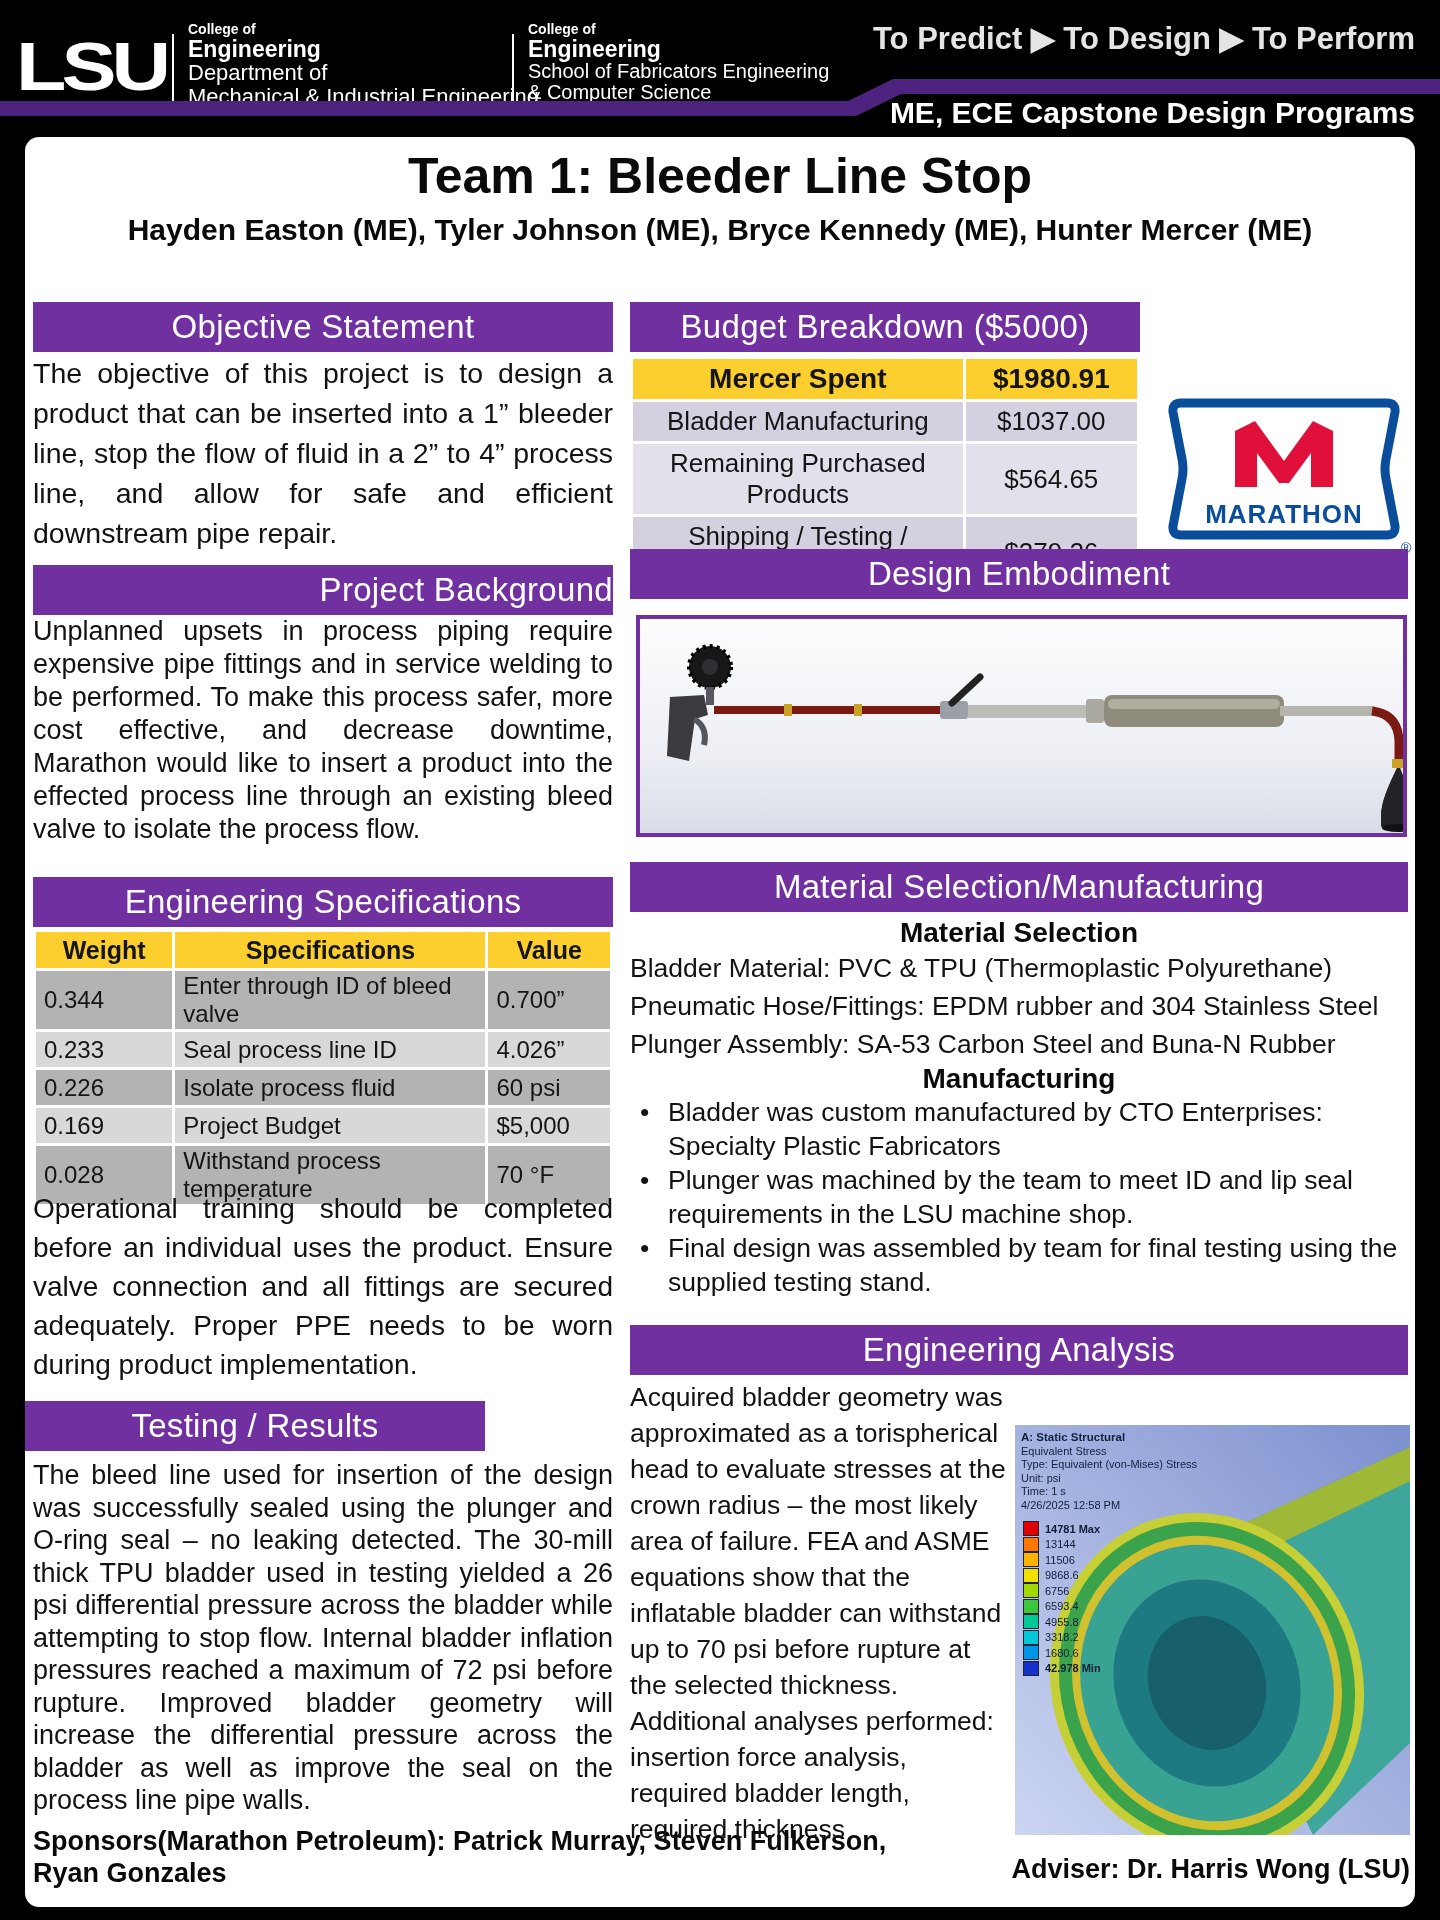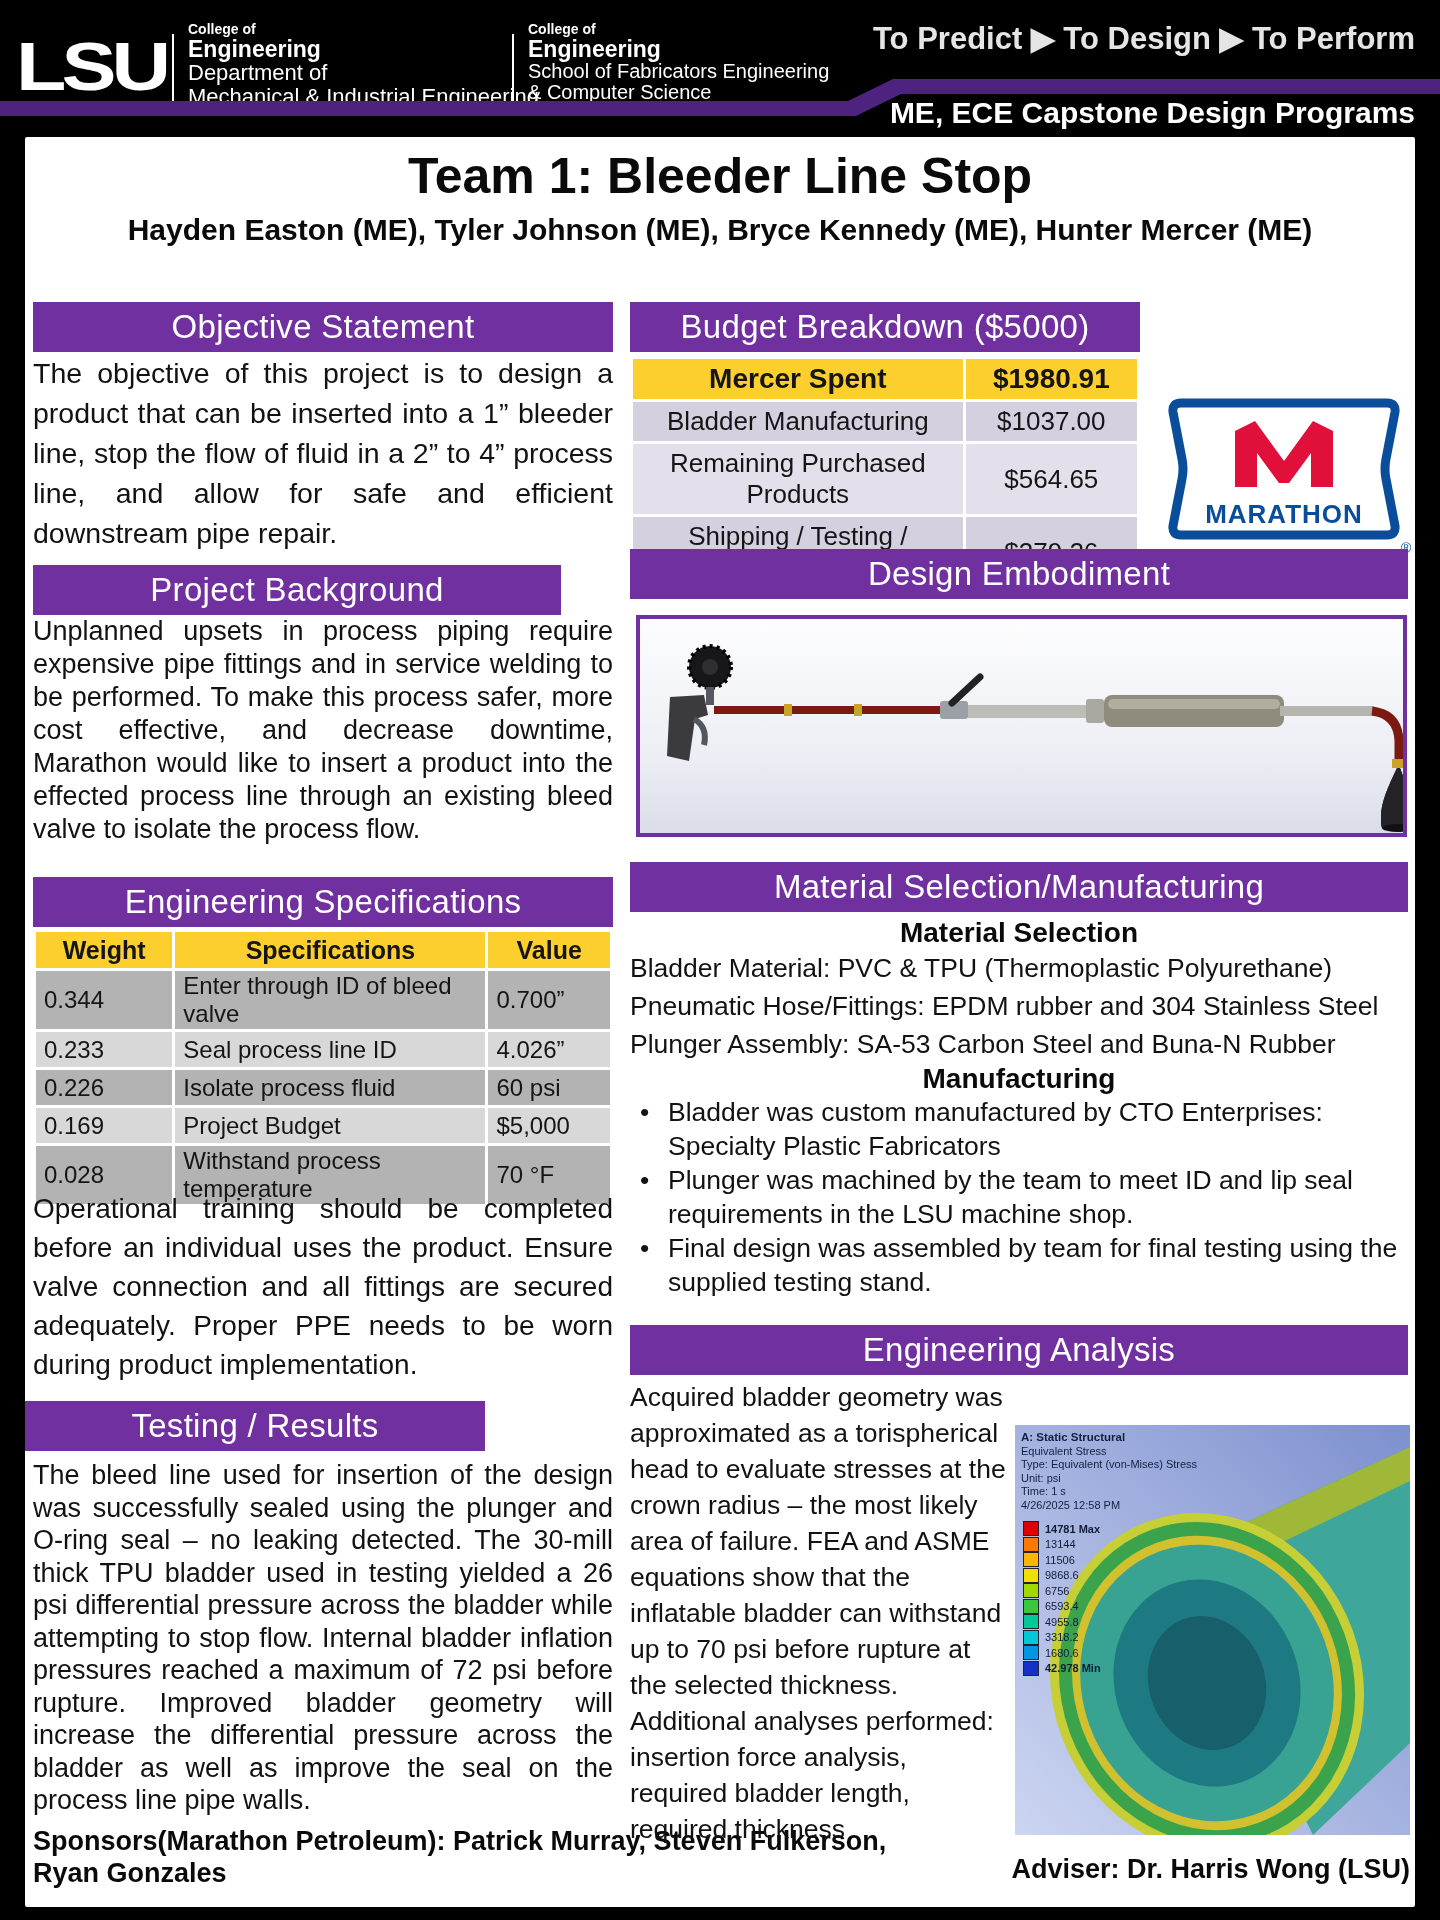--- a/index.html
+++ b/index.html
@@ -14,21 +14,21 @@
   .dept .big{font-size:23px;font-weight:700;}
   .dept .reg{font-size:22px;font-weight:400;}
   .dept .reg2{font-size:20px;font-weight:400;}
   .motto{position:absolute;right:25px;top:20px;width:640px;text-align:right;
          font-size:31px;font-weight:800;color:#e5e5e5;}
   .program{position:absolute;right:25px;top:96px;width:640px;text-align:right;
            font-size:30px;font-weight:700;color:#fff;}
   .stripe{position:absolute;left:0;top:0;}
   
   .content{position:absolute;left:25px;top:137px;width:1390px;height:1770px;
-           background:#fff;border-radius:2px;}
+           background:#fff;border-radius:14px;}
   .title{position:absolute;left:0;top:10px;width:100%;text-align:center;
          font-size:50px;font-weight:800;color:#0a0a0a;}
   .authors{position:absolute;left:0;top:76px;width:100%;text-align:center;
            font-size:30px;font-weight:700;color:#0a0a0a;}
   .bar{position:absolute;background:#7030a0;color:#fff;height:50px;line-height:50px;
        font-size:33px;text-align:center;letter-spacing:.3px;}
   .txt{position:absolute;color:#121212;}
   .just{text-align:justify;}
   
   table{border-collapse:collapse;}
@@ -88,21 +88,21 @@
   </div>
 
   <div class="content">
 
     <div class="title">Team 1: Bleeder Line Stop</div>
     <div class="authors">Hayden Easton (ME), Tyler Johnson (ME), Bryce Kennedy (ME), Hunter Mercer (ME)</div>
 
     <div class="bar" style="left:8px;top:165px;width:580px;">Objective Statement</div>
     <div class="txt just" style="left:8px;top:216px;width:580px;font-size:28.5px;line-height:40px;">The objective of this project is to design a product that can be inserted into a 1” bleeder line, stop the flow of fluid in a 2” to 4” process line, and allow for safe and efficient downstream pipe repair.</div>
 
-    <div class="bar" style="left:8px;top:428px;width:528px;">Project Background</div>
+    <div class="bar" style="left:8px;top:428px;width:580px;text-align:right;">Project Background</div>
     <div class="txt just" style="left:8px;top:478px;width:580px;font-size:27px;line-height:33px;">Unplanned upsets in process piping require expensive pipe fittings and in service welding to be performed. To make this process safer, more cost effective, and decrease downtime, Marathon would like to insert a product into the effected process line through an existing bleed valve to isolate the process flow.</div>
 
     <div class="bar" style="left:8px;top:740px;width:580px;">Engineering Specifications</div>
     <table class="spec">
       <colgroup>
           <col style="width:140px">
           <col style="width:315px">
           <col style="width:125px">
         </colgroup>
       <tbody>

